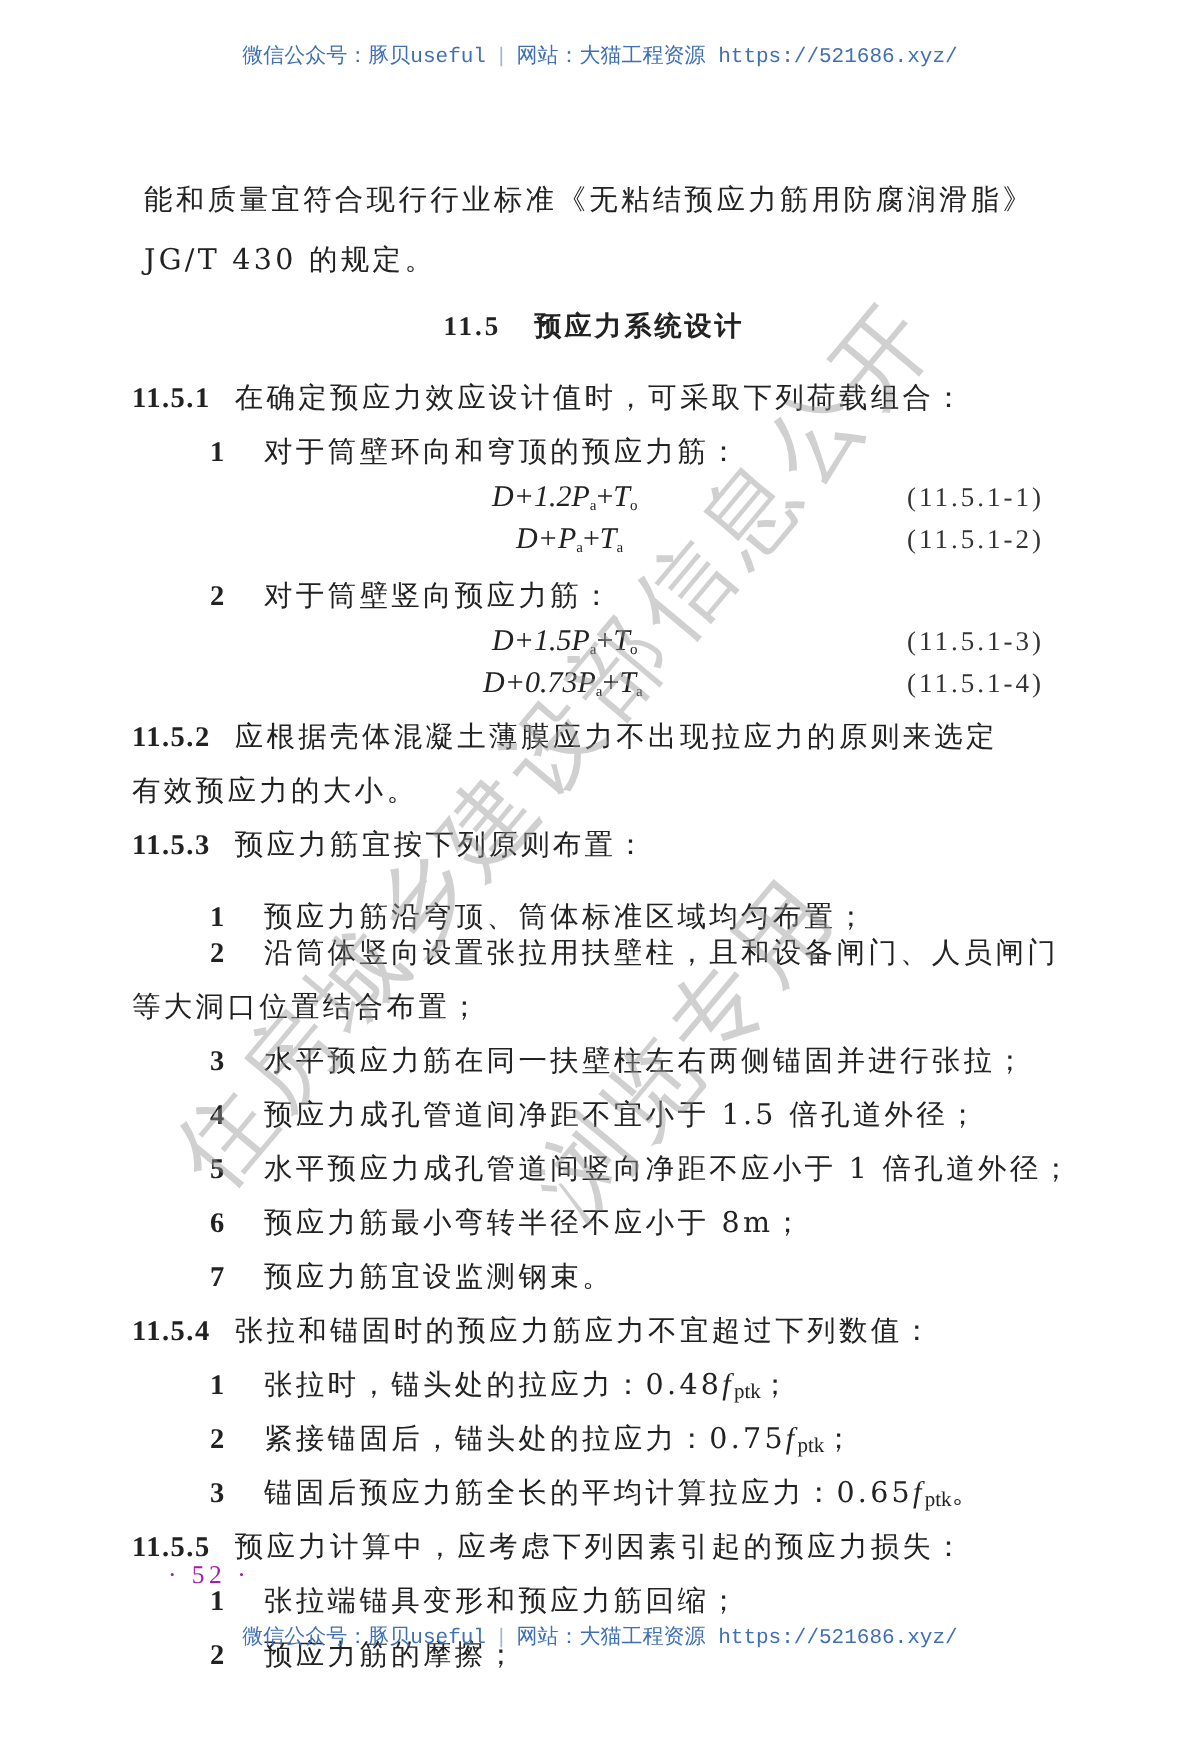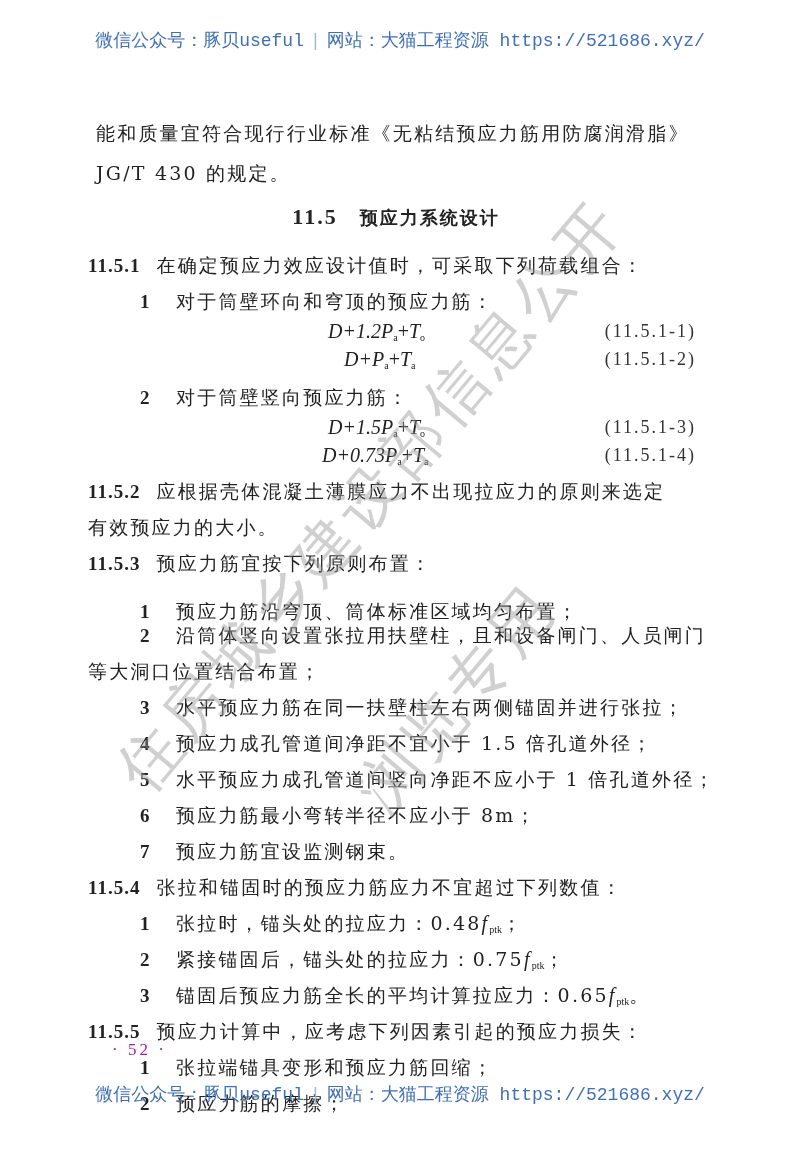--- a/index.html
+++ b/index.html
@@ -3,47 +3,47 @@
   <meta charset="utf-8">
   <style>
     html, body { margin: 0; padding: 0; }
     body {
       width: 800px; height: 1159px; background: #ffffff; position: relative; overflow: hidden;
       font-family: "DejaVu Serif", "Liberation Serif", serif; color: #222222;
     }
     .banner {
       position: absolute; left: 0; width: 800px; text-align: center;
       font-family: "Liberation Mono", "DejaVu Sans Mono", monospace;
-      font-size: 18px; color: #3f6fb5; letter-spacing: 0px; white-space: nowrap;
+      font-size: 14px; color: #3f6fb5; letter-spacing: 0px; white-space: nowrap;
     }
     .banner.top { top: 28px; }
     .banner.bottom { top: 1082px; }
     .banner .sep { color: #9fb6d8; margin: 0 6px; }
 
     .page { position: absolute; left: 96px; top: 118px; width: 600px; }
     .line {
       position: absolute; left: 0; width: 600px; font-size: 19px; line-height: 30px;
       white-space: nowrap; letter-spacing: 2.2px;
     }
     .clause-no { font-weight: bold; font-family: "Liberation Serif", serif; margin-right: 16px; letter-spacing: 1px; }
     .item-no { font-weight: bold; font-family: "Liberation Serif", serif; display: inline-block; width: 36px; margin-left: 44px; letter-spacing: 0; }
     .title {
       text-align: center; font-weight: bold; font-family: "DejaVu Sans", sans-serif; font-size: 18px; letter-spacing: 2px;
     }
-    .title .num { margin-right: 22px; font-family: "Liberation Serif", serif; font-size: 22px; }
+    .title .num { margin-right: 22px; font-family: "Liberation Serif", serif; font-size: 18px; }
     .formula {
       position: absolute; font-family: "Liberation Serif", serif; font-size: 20px; line-height: 30px; white-space: nowrap;
     }
     .formula i { font-style: italic; }
     .formula sub { font-size: 10px; vertical-align: -3px; }
     .eqno {
       position: absolute; right: 0; font-family: "Liberation Serif", serif; font-size: 18px; line-height: 30px; letter-spacing: 2px; color: #333;
     }
     .fsym { font-family: "Liberation Serif", serif; font-style: italic; font-size: 20px; }
-    .fsym sub { font-size: 10px; font-style: normal; vertical-align: -3px; letter-spacing: 0; }
+    .fsym sub { font-size: 14px; font-style: normal; vertical-align: -3px; letter-spacing: 0; }
     .pageno {
       position: absolute; left: 112px; top: 1040px; font-family: "Liberation Serif", serif; font-size: 17px; color: #a21caf;
       letter-spacing: 3px;
     }
     .watermark {
       position: absolute; font-family: "DejaVu Sans", sans-serif; color: rgba(150,150,150,0.45);
       font-size: 62px; white-space: nowrap; transform-origin: left center; pointer-events: none;
       font-weight: normal; letter-spacing: 6px;
     }
     .wm1 { left: 130px; top: 740px; transform: rotate(-50deg); }

